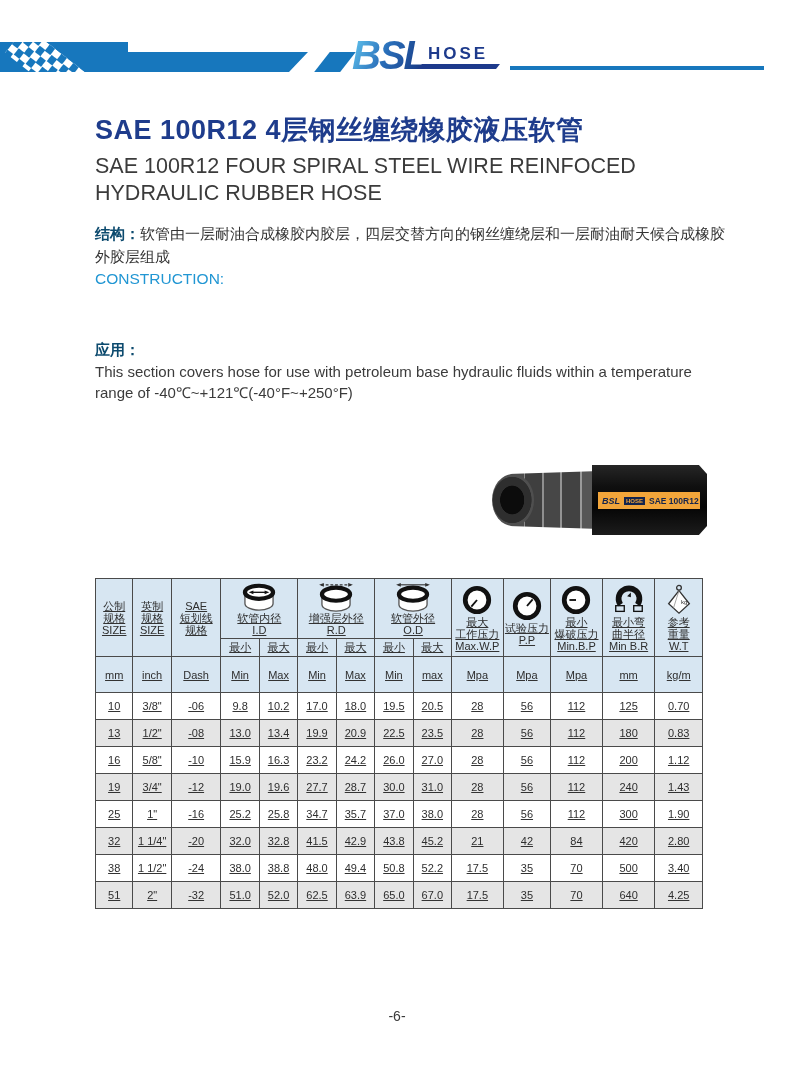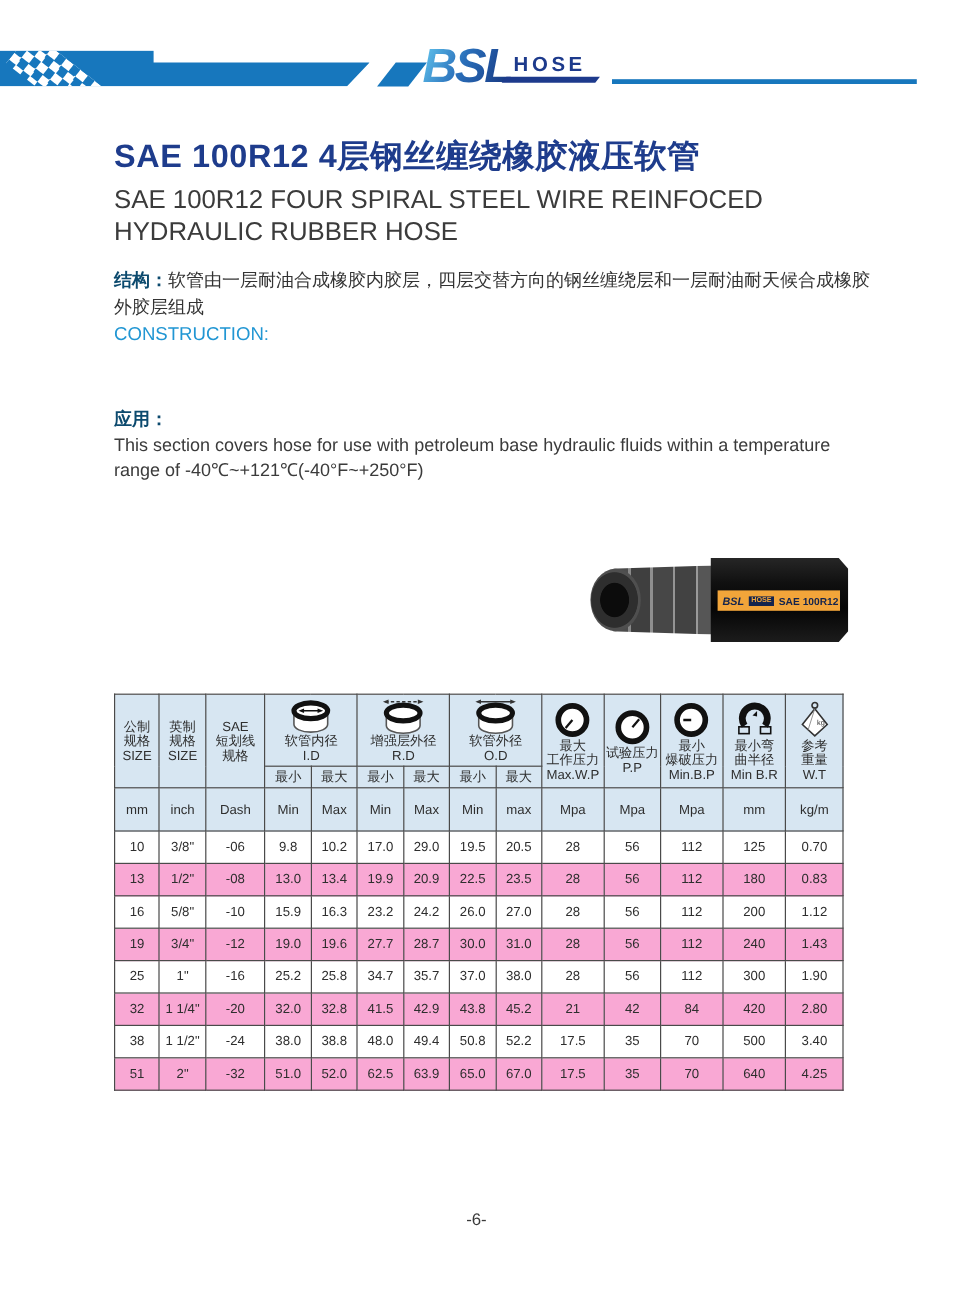--- a/index.html
+++ b/index.html
@@ -88,32 +88,32 @@
     position:absolute; left:6px; top:27px; width:102px; height:17px;
     background:#f2a53a; display:flex; align-items:center; gap:4px; padding:0 4px;
   }
   .mini-bsl { font-size:9px; font-weight:bold; font-style:italic; color:#14244d; }
   .mini-hose { font-size:6px; font-weight:bold; color:#f2a53a; background:#14244d; padding:1px 2px; }
   .mini-model { font-size:8.5px; font-weight:bold; color:#14244d; white-space:nowrap; }
 
   
   .spec-table {
     position:absolute; left:95px; top:578px; width:608px;
-    border-collapse:collapse; table-layout:fixed;
+    border-collapse:collapse; table-layout:fixed;text-decoration:underline;
   }
   .spec-table th, .spec-table td {
     border:1px solid #4a4a4a; text-align:center; vertical-align:middle;
     font-weight:normal; font-size:11px; color:#2e2e2e; padding:0;
   }
   .spec-table thead th { background:#d7e6f2; }
   .row-h1 th { height:60px; }
   .row-h2 th { height:18px; }
   .row-h3 th { height:36px; }
   .spec-table tbody tr { height:27px; }
-  .spec-table tbody tr.alt td { background:#f9a8d4; }
+  .spec-table tbody tr.alt td { background:#e5e5e5; }
   .hdr-label { white-space:pre-line; line-height:12px; }
   .icon-wrap { display:block; margin:1px auto 0; }
 
   
   .footer {
     position:absolute; left:0; top:1008px; width:794px; text-align:center;
     font-size:14px; color:#3a3a3a;
   }
 </style>
 </head>
@@ -300,21 +300,21 @@
     </tr>
   </thead>
   <tbody id="spec-tbody">
       <tr>
         <td>10</td>
         <td>3/8"</td>
         <td>-06</td>
         <td>9.8</td>
         <td>10.2</td>
         <td>17.0</td>
-        <td>29.0</td>
+        <td>18.0</td>
         <td>19.5</td>
         <td>20.5</td>
         <td>28</td>
         <td>56</td>
         <td>112</td>
         <td>125</td>
         <td>0.70</td>
       </tr>
       <tr class="alt">
         <td>13</td>

